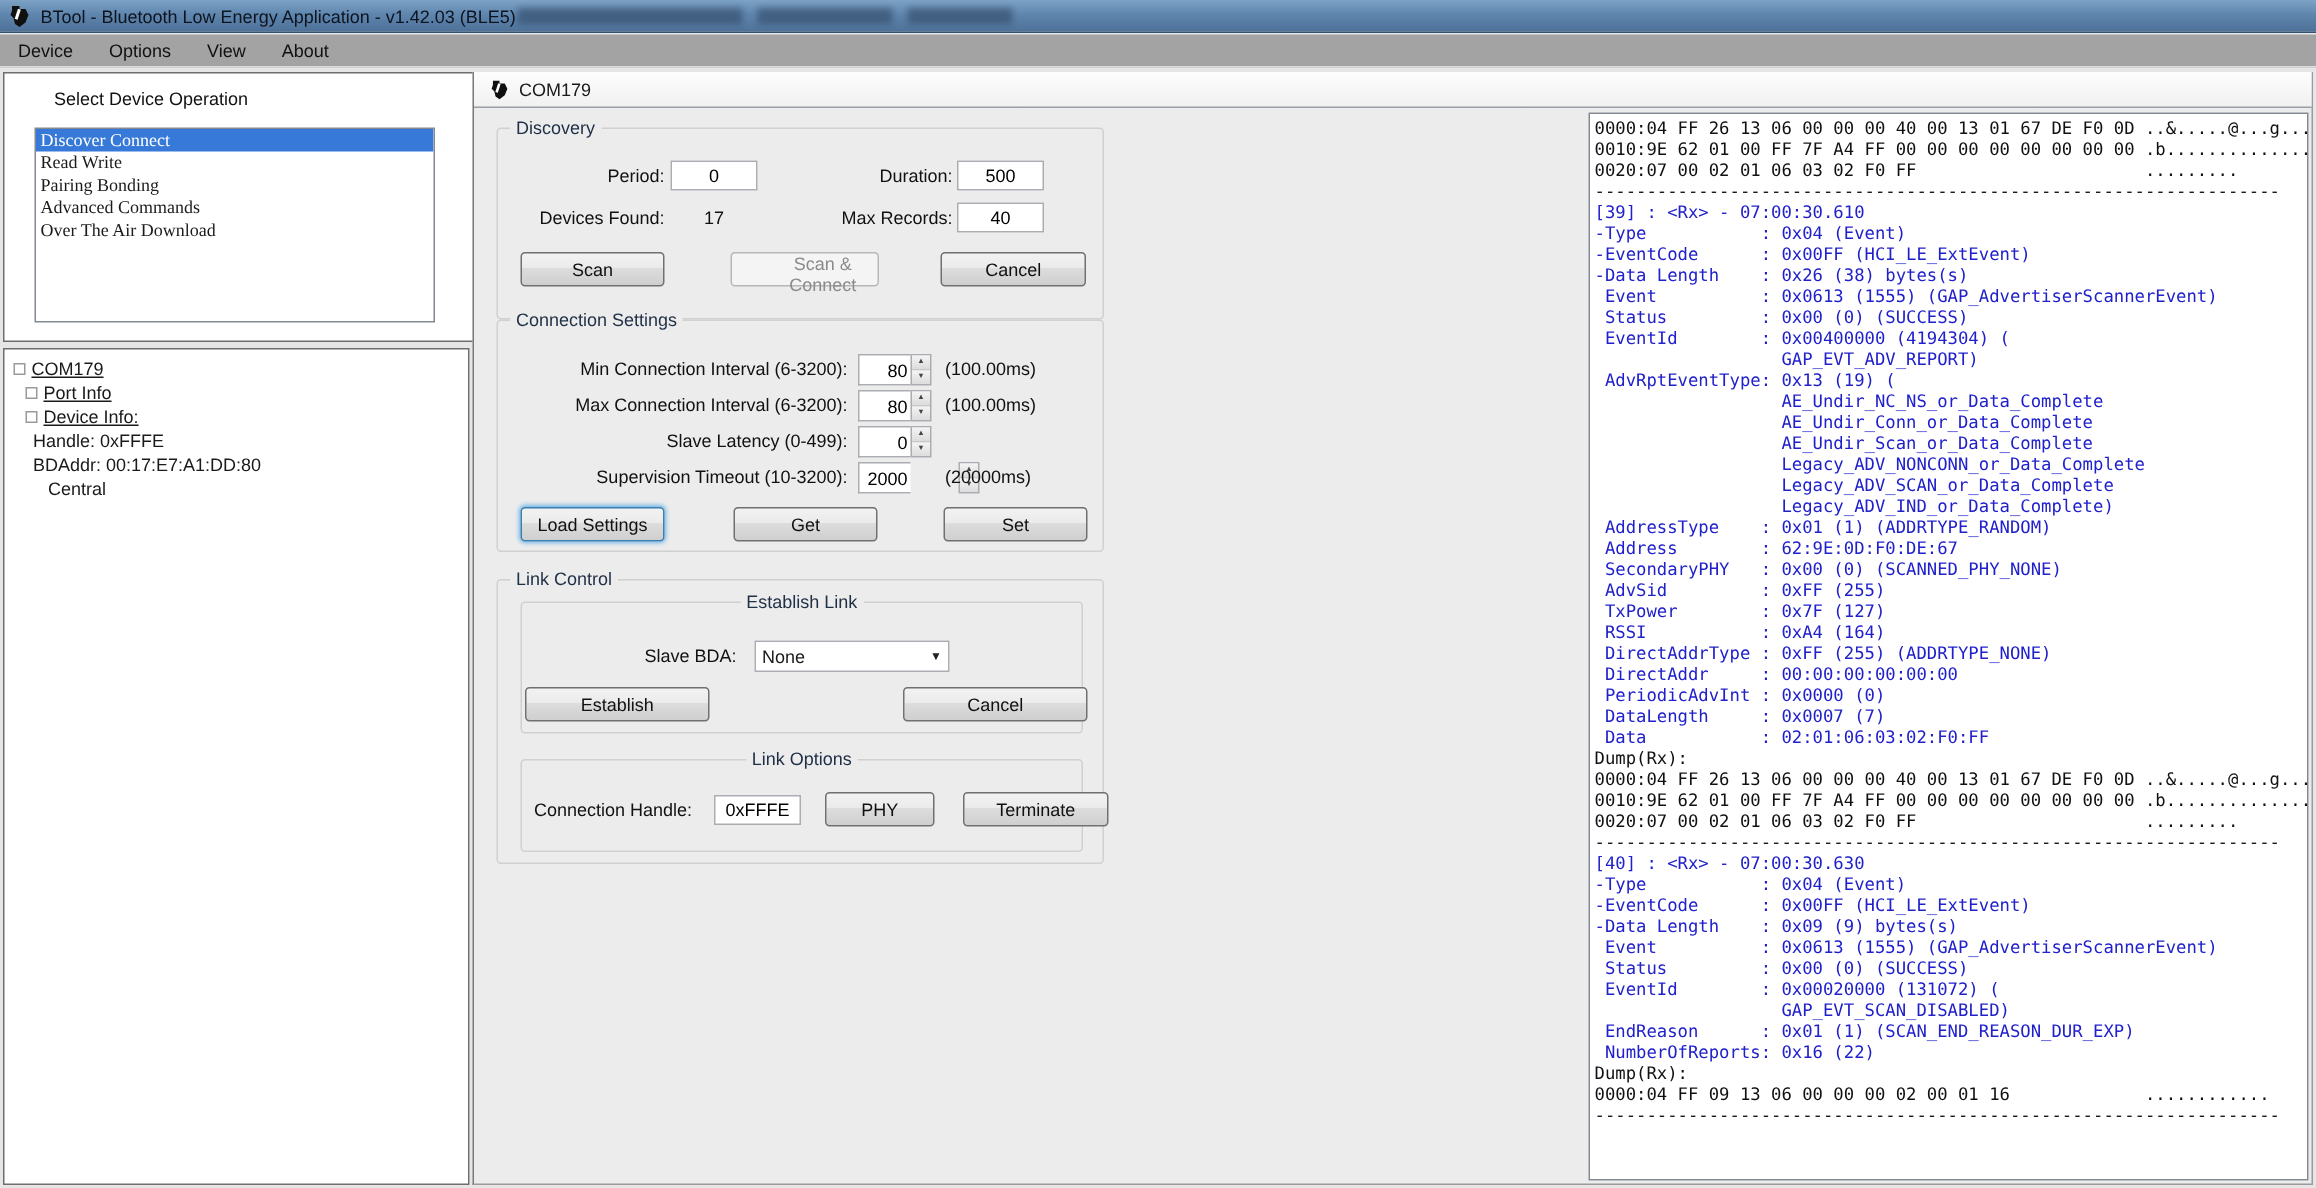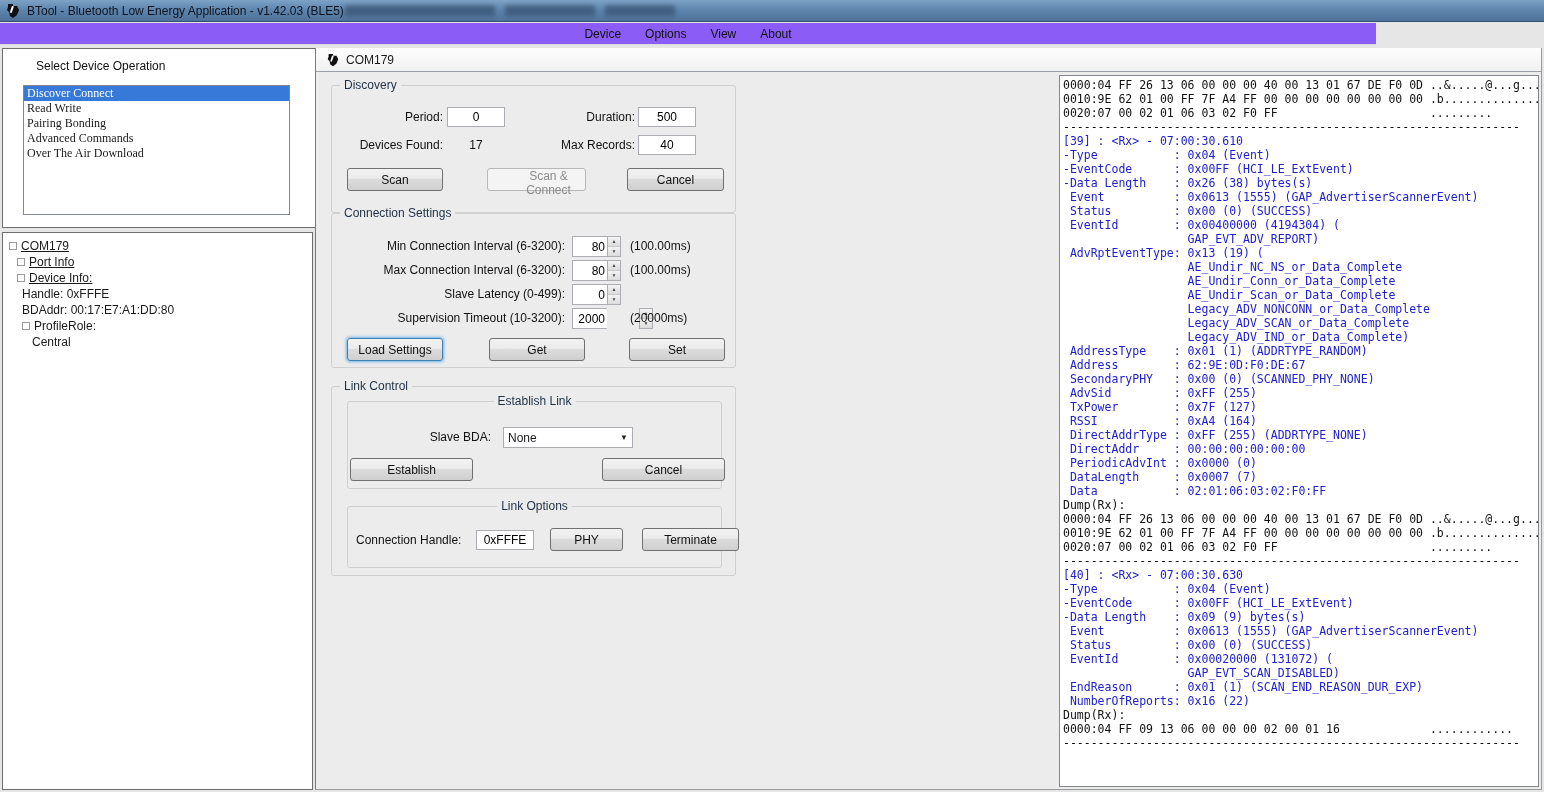--- a/index.html
+++ b/index.html
@@ -11,22 +11,22 @@
   .titlebar { position:absolute; left:0; top:0; width:1544px; height:22px;
     background:linear-gradient(180deg,#7da2c6 0%, #5f86ae 45%, #4e7198 100%);
     border-bottom:1px solid #33516f; display:flex; align-items:center; }
   .titlebar .app-icon { margin-left:5px; margin-right:6px; width:16px; height:16px; flex:0 0 auto; }
   .title-text { font-size:12px; color:#0d1420; white-space:nowrap; }
   .blur-strip { position:absolute; left:345px; top:3px; height:15px; width:360px; display:flex; gap:10px;
     filter:blur(2.2px); opacity:.75; }
   .blur-strip i { display:inline-block; height:11px; margin-top:2px; background:rgba(30,45,70,.55); border-radius:2px; }
 
   
-  .menubar { position:absolute; left:0; top:23px; width:1376px; height:22px; background:#8b5cf6;
-    border-bottom:1px solid #dcdcdc; display:flex; align-items:center;justify-content:center; }
+  .menubar { position:absolute; left:0; top:23px; width:1544px; height:22px; background:#a3a3a3;
+    border-bottom:1px solid #dcdcdc; display:flex; align-items:center; }
   .menu-item { padding:3px 12px; color:#111; cursor:default; }
 
   
   .op-panel { position:absolute; left:2px; top:48px; width:359px; height:180px; background:#fff; border:1px solid #6e6e6e; }
   .op-heading { position:absolute; left:33px; top:10px; color:#111; }
   .op-list { position:absolute; left:20px; top:36px; width:267px; height:130px; background:#fff; border:1px solid #828790; overflow:hidden; }
   .op-item { height:15px; line-height:15px; padding-left:3px; white-space:nowrap;font-family:Liberation Serif, serif; }
   .op-item.selected { background:#3679d8; color:#fff; }
 
   .tree-panel { position:absolute; left:2px; top:232px; width:311px; height:558px; background:#fff; border:1px solid #6e6e6e; padding-top:5px; }
@@ -129,24 +129,20 @@
       </div>
       <div class="tree-row lvl1">
         <span class="expand-box"></span>
         <span class="tree-label u">Device Info:</span>
       </div>
       <div class="tree-row lvl2">
         <span class="tree-label">Handle: 0xFFFE</span>
       </div>
       <div class="tree-row lvl2">
         <span class="tree-label">BDAddr: 00:17:E7:A1:DD:80</span>
-      </div>
-      <div class="tree-row lvl2">
-        <span class="expand-box"></span>
-        <span class="tree-label">ProfileRole:</span>
       </div>
       <div class="tree-row lvl3">
         <span class="tree-label">Central</span>
       </div>
     </div>
 
   <div class="main-panel">
     <div class="tab-strip">
       <div class="tab">
         <svg class="tab-icon" viewBox="0 0 16 16">

